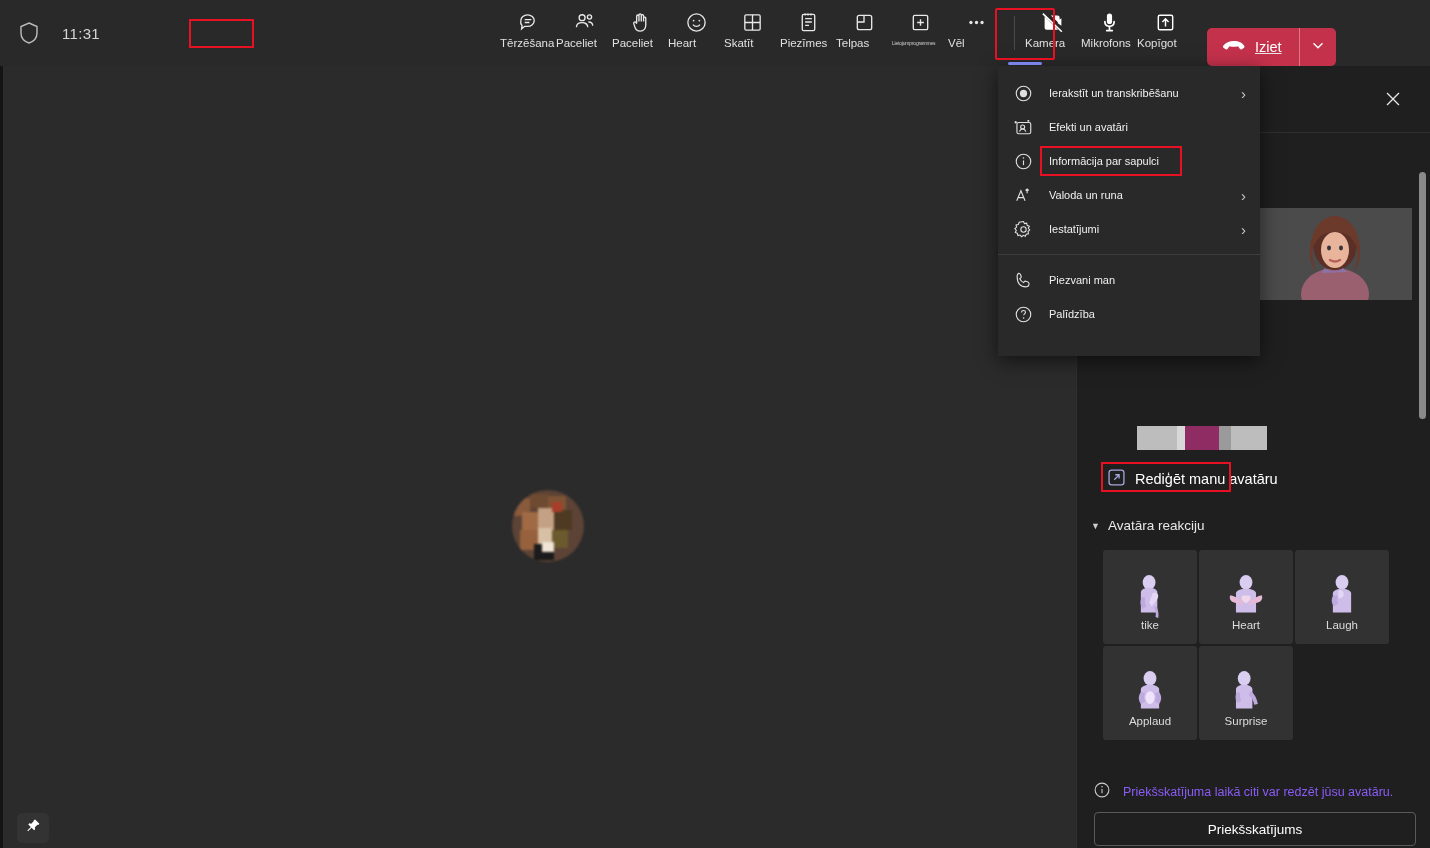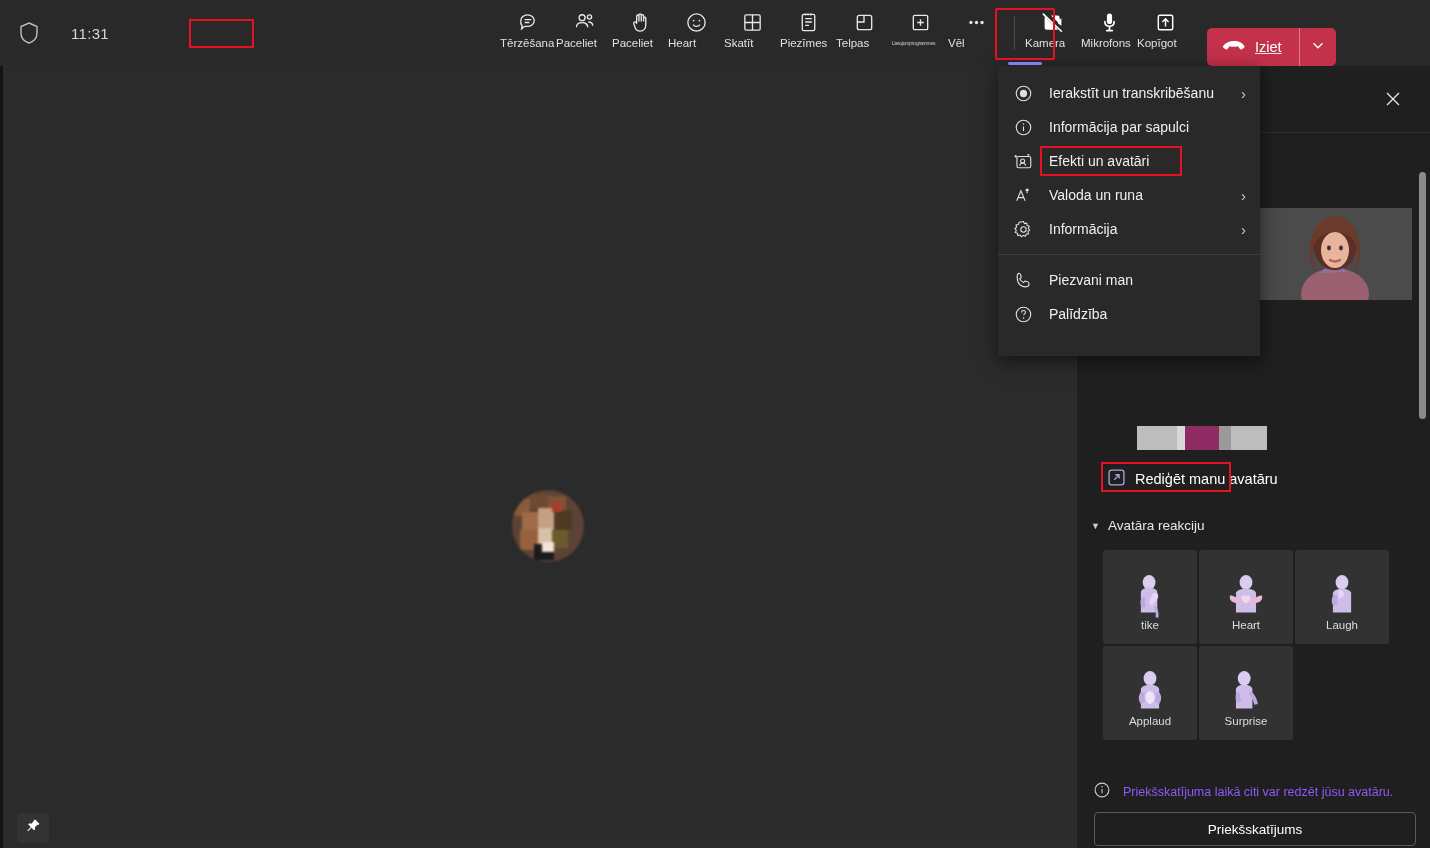--- a/index.html
+++ b/index.html
@@ -11,21 +11,21 @@
     color: #e8e8e8;
   }
   #app { position: relative; width: 1430px; height: 848px; background: #1f1f1f; }
 
   
   .topbar {
     position: absolute; left: 0; top: 0; width: 1430px; height: 66px;
     background: #292929;
     display: flex; align-items: center;
   }
-  .tb-left { display: flex; align-items: center; gap: 31px; padding-left: 18px; width: 500px; text-align: center; }
+  .tb-left { display: flex; align-items: center; gap: 22px; padding-left: 18px; width: 500px; text-align: center; }
   .shield-ico { width: 22px; height: 24px; opacity: .85; }
   .clock { font-size: 15px; color: #d6d6d6; letter-spacing: .3px; }
 
   .tb-center { display: flex; align-items: flex-start; height: 66px; }
   .tbtn {
     width: 56px; height: 58px; margin-top: 3px;
     display: flex; flex-direction: column; justify-content: flex-start;
     gap: 2px; padding-top: 6px; border-radius: 4px; cursor: pointer; position: relative;
   }
   .tbtn .ic { height: 26px; display: flex; align-items: center; justify-content: center; }
@@ -156,21 +156,21 @@
   .menu {
     position: absolute; left: 998px; top: 66px; width: 262px; height: 290px;
     background: #292929; box-shadow: 0 5px 18px rgba(0,0,0,.55); z-index: 30;
     padding-top: 10px;
   }
   .mi {
     display: flex; align-items: center; height: 34px; padding: 0 14px 0 14px;
     gap: 15px; cursor: pointer; position: relative;
   }
   .mi .mic { width: 22px; display: flex; align-items: center; justify-content: center; }
-  .mi .mtx { font-size: 14px; color: #f0f0f0; flex: 1; white-space: nowrap; }
+  .mi .mtx { font-size: 11px; color: #f0f0f0; flex: 1; white-space: nowrap; }
   .mi .chev { color: #c9c9c9; font-size: 15px; }
   .menu-sep { height: 1px; background: #3d3d3d; margin: 8px 0 8px 0; }
   .menu-annot {
     position: absolute; left: 1040px; top: 146px; width: 142px; height: 30px;
     border: 2.5px solid #e81123; pointer-events: none; z-index: 31;
   }
 </style>
 </head>
 <body>
 
@@ -523,62 +523,62 @@
           <circle cx="11" cy="11" r="8.4"></circle>
             <circle cx="11" cy="11" r="4.2" fill="#e0e0e0" stroke="none"></circle>
         </svg>
       </span>
       <span class="mtx">Ierakstīt un transkribēšanu</span>
       <span class="chev">›</span>
     </div>
 
     <div class="mi">
       <span class="mic">
-        <svg viewBox="0 0 22 22" width="19" height="19" fill="none" stroke="#e0e0e0" stroke-width="1.3">
-          <circle cx="11" cy="11" r="8.4"></circle>
-            <path d="M11 9.8v5.4"></path>
-            <circle cx="11" cy="6.9" r=".9" fill="#e0e0e0" stroke="none"></circle>
-        </svg>
-      </span>
-      <span class="mtx">Informācija par sapulci</span>
-      <span class="chev"></span>
-    </div>
-
-    <div class="mi">
-      <span class="mic">
         <svg viewBox="0 0 24 22" width="21" height="19" fill="none" stroke="#e0e0e0" stroke-width="1.3">
           <rect x="4.4" y="5.2" width="16" height="13" rx="2"></rect>
           <circle cx="11" cy="10.4" r="2.3"></circle>
             <path d="M7.4 15.8c.6-2 2-3 3.6-3s3 1 3.6 3"></path>
           <path d="M3 3.4v3M1.5 4.9h3M17.6 2.2v2.2M16.5 3.3h2.2"></path>
         </svg>
       </span>
       <span class="mtx">Efekti un avatāri</span>
       <span class="chev"></span>
     </div>
 
     <div class="mi">
       <span class="mic">
         <svg viewBox="0 0 22 22" width="19" height="19" fill="none" stroke="#e0e0e0" stroke-width="1.3">
+          <circle cx="11" cy="11" r="8.4"></circle>
+            <path d="M11 9.8v5.4"></path>
+            <circle cx="11" cy="6.9" r=".9" fill="#e0e0e0" stroke="none"></circle>
+        </svg>
+      </span>
+      <span class="mtx">Informācija par sapulci</span>
+      <span class="chev"></span>
+    </div>
+
+    <div class="mi">
+      <span class="mic">
+        <svg viewBox="0 0 22 22" width="19" height="19" fill="none" stroke="#e0e0e0" stroke-width="1.3">
           <path d="M3.2 17 8 5.4 12.8 17M5 13.4h6"></path>
             <path d="M15.2 8.4V3.6M13.4 5.2l1.8-1.8 1.8 1.8"></path>
         </svg>
       </span>
       <span class="mtx">Valoda un runa</span>
       <span class="chev">›</span>
     </div>
 
     <div class="mi">
       <span class="mic">
         <svg viewBox="0 0 22 22" width="19" height="19" fill="none" stroke="#e0e0e0" stroke-width="1.25">
           <circle cx="11" cy="11" r="3.1"></circle>
           <path d="M11 1.8l1.1 2.4 2.6-.6.5 2.6 2.5 1-1.2 2.4 1.7 2-2 1.7.6 2.6-2.6.5-1 2.5-2.4-1.2-2 1.7-1.7-2-2.6.6-.5-2.6-2.5-1 1.2-2.4-1.7-2 2-1.7-.6-2.6 2.6-.5 1-2.5z"></path>
         </svg>
       </span>
-      <span class="mtx">Informācija</span>
+      <span class="mtx">Iestatījumi</span>
       <span class="chev">›</span>
     </div>
 
     <div class="menu-sep"></div>
 
     <div class="mi">
       <span class="mic">
         <svg viewBox="0 0 22 22" width="19" height="19" fill="none" stroke="#e0e0e0" stroke-width="1.3">
           <path d="M5.2 2.6c1.2 0 2 .6 2.4 1.8l.7 2c.2.7 0 1.4-.6 1.8l-1 .7c.9 2.1 2.4 3.6 4.4 4.5l.7-1c.4-.6 1.1-.8 1.8-.6l2 .7c1.2.4 1.8 1.2 1.8 2.4 0 2-1.6 3.5-3.6 3.5C7.6 18.4 3.6 14.4 3.6 6.2c0-2 1.6-3.6 1.6-3.6z"></path>
         </svg>

